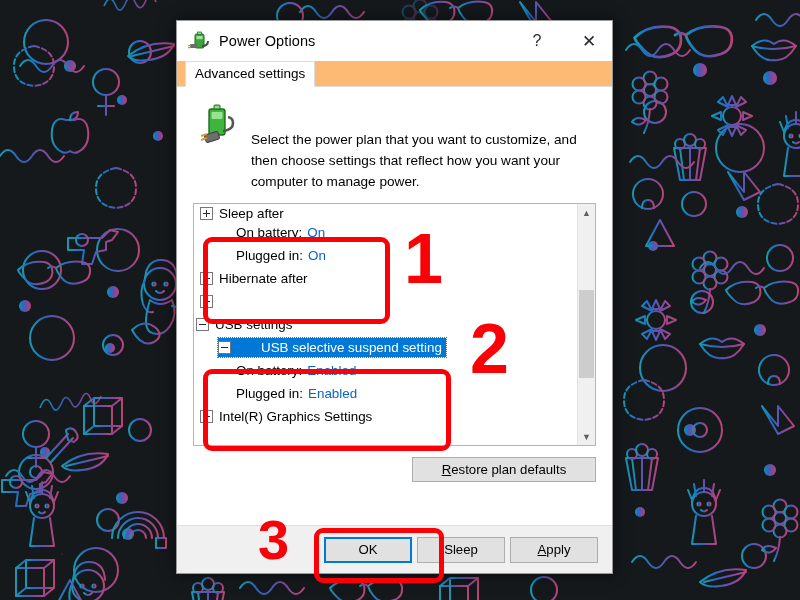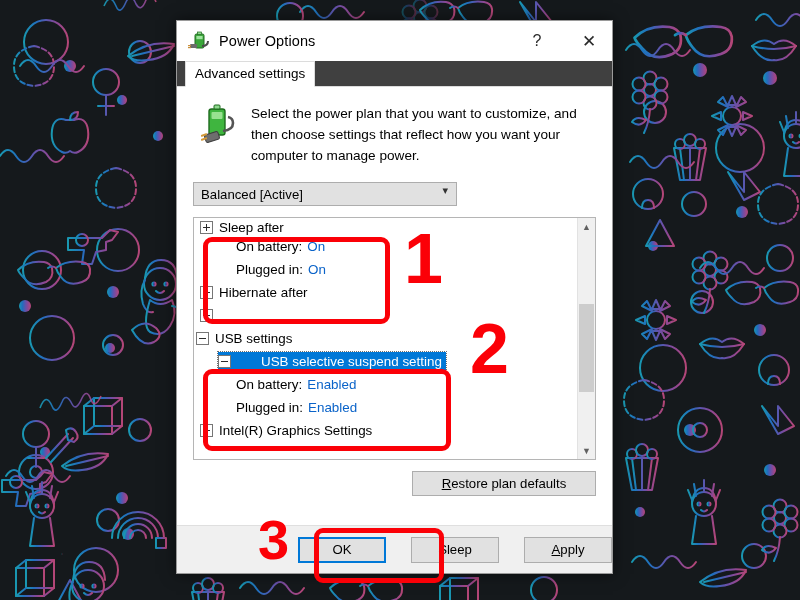--- a/index.html
+++ b/index.html
@@ -37,41 +37,41 @@
   .tb-btn{
     position:absolute;top:0;height:40px;width:46px;
     display:flex;align-items:center;justify-content:center;
     font-size:17px;color:#2b2b2b;
   }
   #tb-help{right:52px;font-size:16px;}
   #tb-close{right:0px;font-size:17px;}
 
   
   #tabstrip{
-    flex:0 0 26px;height:26px;background:#404040;
+    flex:0 0 26px;height:26px;background:#fdba74;
     border-bottom:1px solid #dcdcdc;
     display:flex;align-items:flex-end;padding-left:8px;box-sizing:border-box;
     position:relative;
   }
   #tab-advanced{
     background:#ffffff;border:1px solid #dcdcdc;border-bottom:1px solid #ffffff;
     height:26px;line-height:24px;padding:0 9px;font-size:13.5px;color:#000;
     position:relative;top:1px;box-sizing:border-box;
   }
 
   
   #dlg-body{
     flex:1 1 auto;background:#ffffff;position:relative;
     padding:0 16px;box-sizing:border-box;
     display:flex;flex-direction:column;
   }
 
   #intro{display:flex;margin-top:16px;}
   #intro-icon{width:38px;height:44px;flex:0 0 38px;margin-left:8px;margin-right:12px;position:relative;}
-  #intro-text{font-size:13.6px;line-height:21px;color:#000;max-width:350px;}
+  #intro-text{font-size:13.6px;line-height:21px;color:#000;max-width:350px;margin-top:26px;}
 
   
   #plan-combo{
     margin-top:16px;width:264px;height:24px;box-sizing:border-box;
     background:#e1e1e1;border:1px solid #adadad;
     display:flex;align-items:center;font-size:13.2px;color:#000;
     padding-left:7px;position:relative;
   }
   #plan-arrow{position:absolute;right:8px;top:1px;font-size:11px;color:#333;}
 
@@ -131,21 +131,21 @@
     width:184px;height:25px;background:#e1e1e1;border:1px solid #adadad;
     font-size:13.2px;color:#000;display:flex;align-items:center;justify-content:center;
     box-sizing:border-box;
   }
   .ul{text-decoration:underline;}
 
   
   #footer{
     flex:0 0 48px;height:48px;background:#f0f0f0;border-top:1px solid #dfdfdf;
     display:flex;align-items:center;justify-content:flex-end;
-    box-sizing:border-box;gap:25px;
+    padding-right:14px;box-sizing:border-box;gap:5px;
     position:relative;
   }
   .fbtn{
     width:88px;height:26px;background:#e1e1e1;border:1px solid #adadad;
     font-size:13.2px;color:#000;display:flex;align-items:center;justify-content:center;
     box-sizing:border-box;
   }
   #btn-ok{border:1px solid #0078d7;box-shadow:inset 0 0 0 1px #0078d7;}
 
   
@@ -425,24 +425,20 @@
           <rect x="10.5" y="9" width="11" height="7" rx="1" fill="#a8ea9f" opacity=".85"></rect>
           <path d="M22 28 q10 -1 10 -8 q0 -5 -5 -6" stroke="#555" stroke-width="2.6" fill="none"></path>
           <rect x="4" y="30" width="14" height="8" rx="2" transform="rotate(-18 11 34)" fill="#6e6e6e" stroke="#3d3d3d" stroke-width="1"></rect>
           <rect x="0" y="31" width="6" height="2" transform="rotate(-18 3 32)" fill="#d49a3a"></rect>
           <rect x="0" y="35" width="6" height="2" transform="rotate(-18 3 36)" fill="#d49a3a"></rect>
         </svg>
       </div>
       <div id="intro-text">Select the power plan that you want to customize, and then choose settings that reflect how you want your computer to manage power.</div>
     </div>
 
-    <div id="plan-combo">
-      <span>Balanced [Active]</span>
-      <span id="plan-arrow">▾</span>
-    </div>
 
     <div id="listbox">
       <div id="list-inner">
 
         <div class="row indent1" style="height:15px;line-height:11px;overflow:hidden;">
           <span class="pm">
               <i class="h"></i>
               <i class="v"></i>
             </span>
           <span>Sleep after</span>

